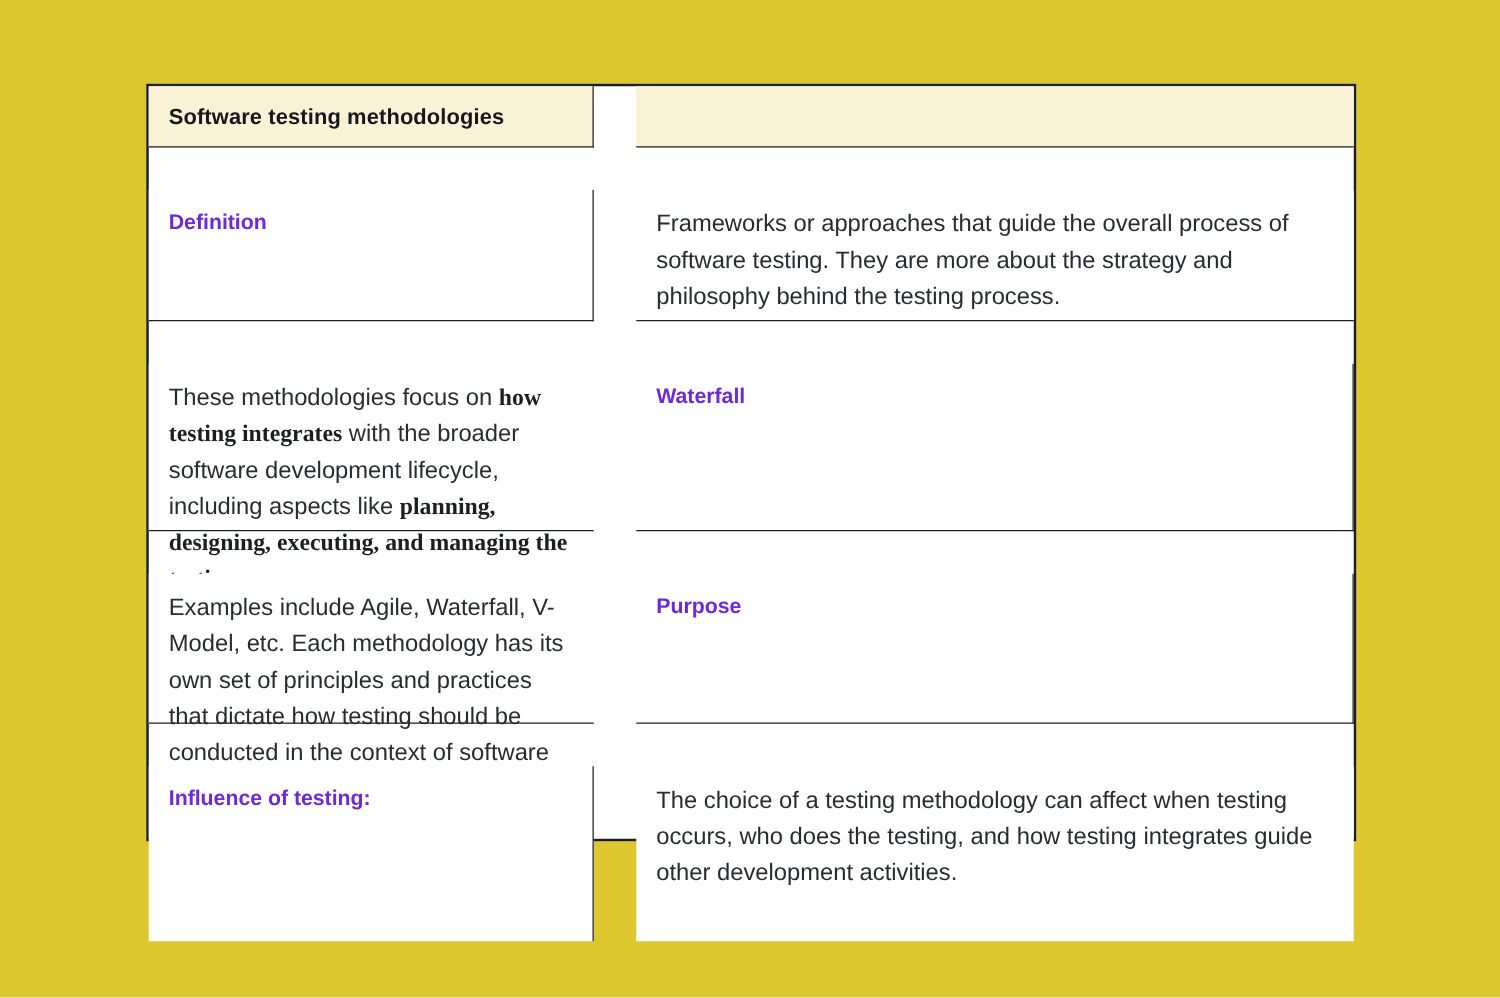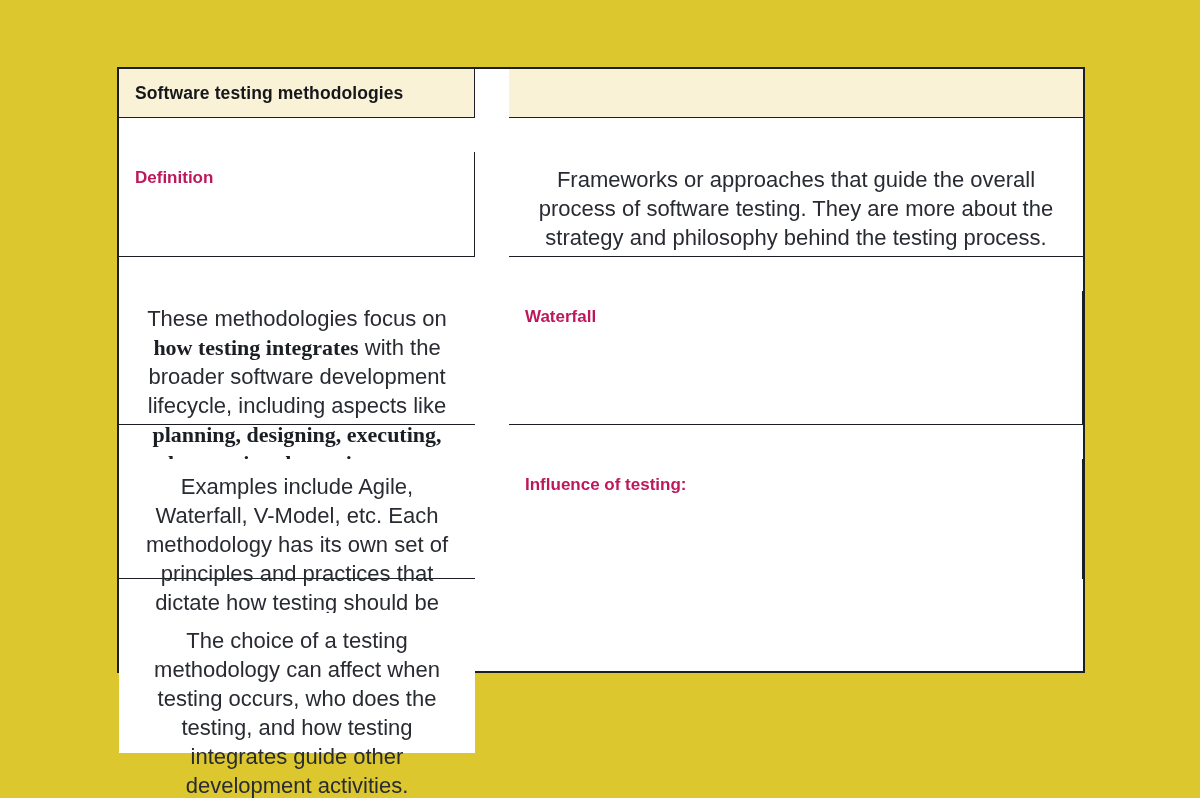--- a/index.html
+++ b/index.html
@@ -43,29 +43,28 @@
   }
   .header-title {
     font-size: 17.5px;
     font-weight: bold;
     color: #15171b;
     letter-spacing: 0.1px;
   }
   .row-label {
     font-size: 17px;
     font-weight: bold;
-    color: #be185d;
+    color: #6d28d9;
     line-height: 25px;
   }
   .row-value {
-    font-size: 22px;
+    font-size: 19px;
     color: #282b31;
     line-height: 29px;
     max-width: 586px;
-    text-align: center;
   }
   .row-value .bold {
     font-weight: bold;
     color: #1b1e23;
     font-family: Liberation Serif, serif;
   }
 </style>
 </head>
 <body>
 
@@ -87,20 +86,23 @@
     <p class="row-value"><span>These methodologies focus on </span><span class="bold">how testing integrates</span><span> with the broader software development lifecycle, including aspects like </span><span class="bold">planning, designing, executing, and managing the testing process.</span></p>
   </div>
 
   <div class="cell">
     <span class="row-label">Waterfall</span>
   </div>
   <div class="cell last-col">
     <p class="row-value"><span>Examples include Agile, Waterfall, V-Model, etc. Each methodology has its own set of principles and practices that dictate how testing should be conducted in the context of software development.</span></p>
   </div>
 
+  <div class="cell">
+    <span class="row-label">Purpose</span>
+  </div>
 
   <div class="cell last-row">
     <span class="row-label">Influence of testing:</span>
   </div>
   <div class="cell last-col last-row">
     <p class="row-value"><span>The choice of a testing methodology can affect when testing occurs, who does the testing, and how testing integrates guide other development activities.</span></p>
   </div>
 
 </div>
 

